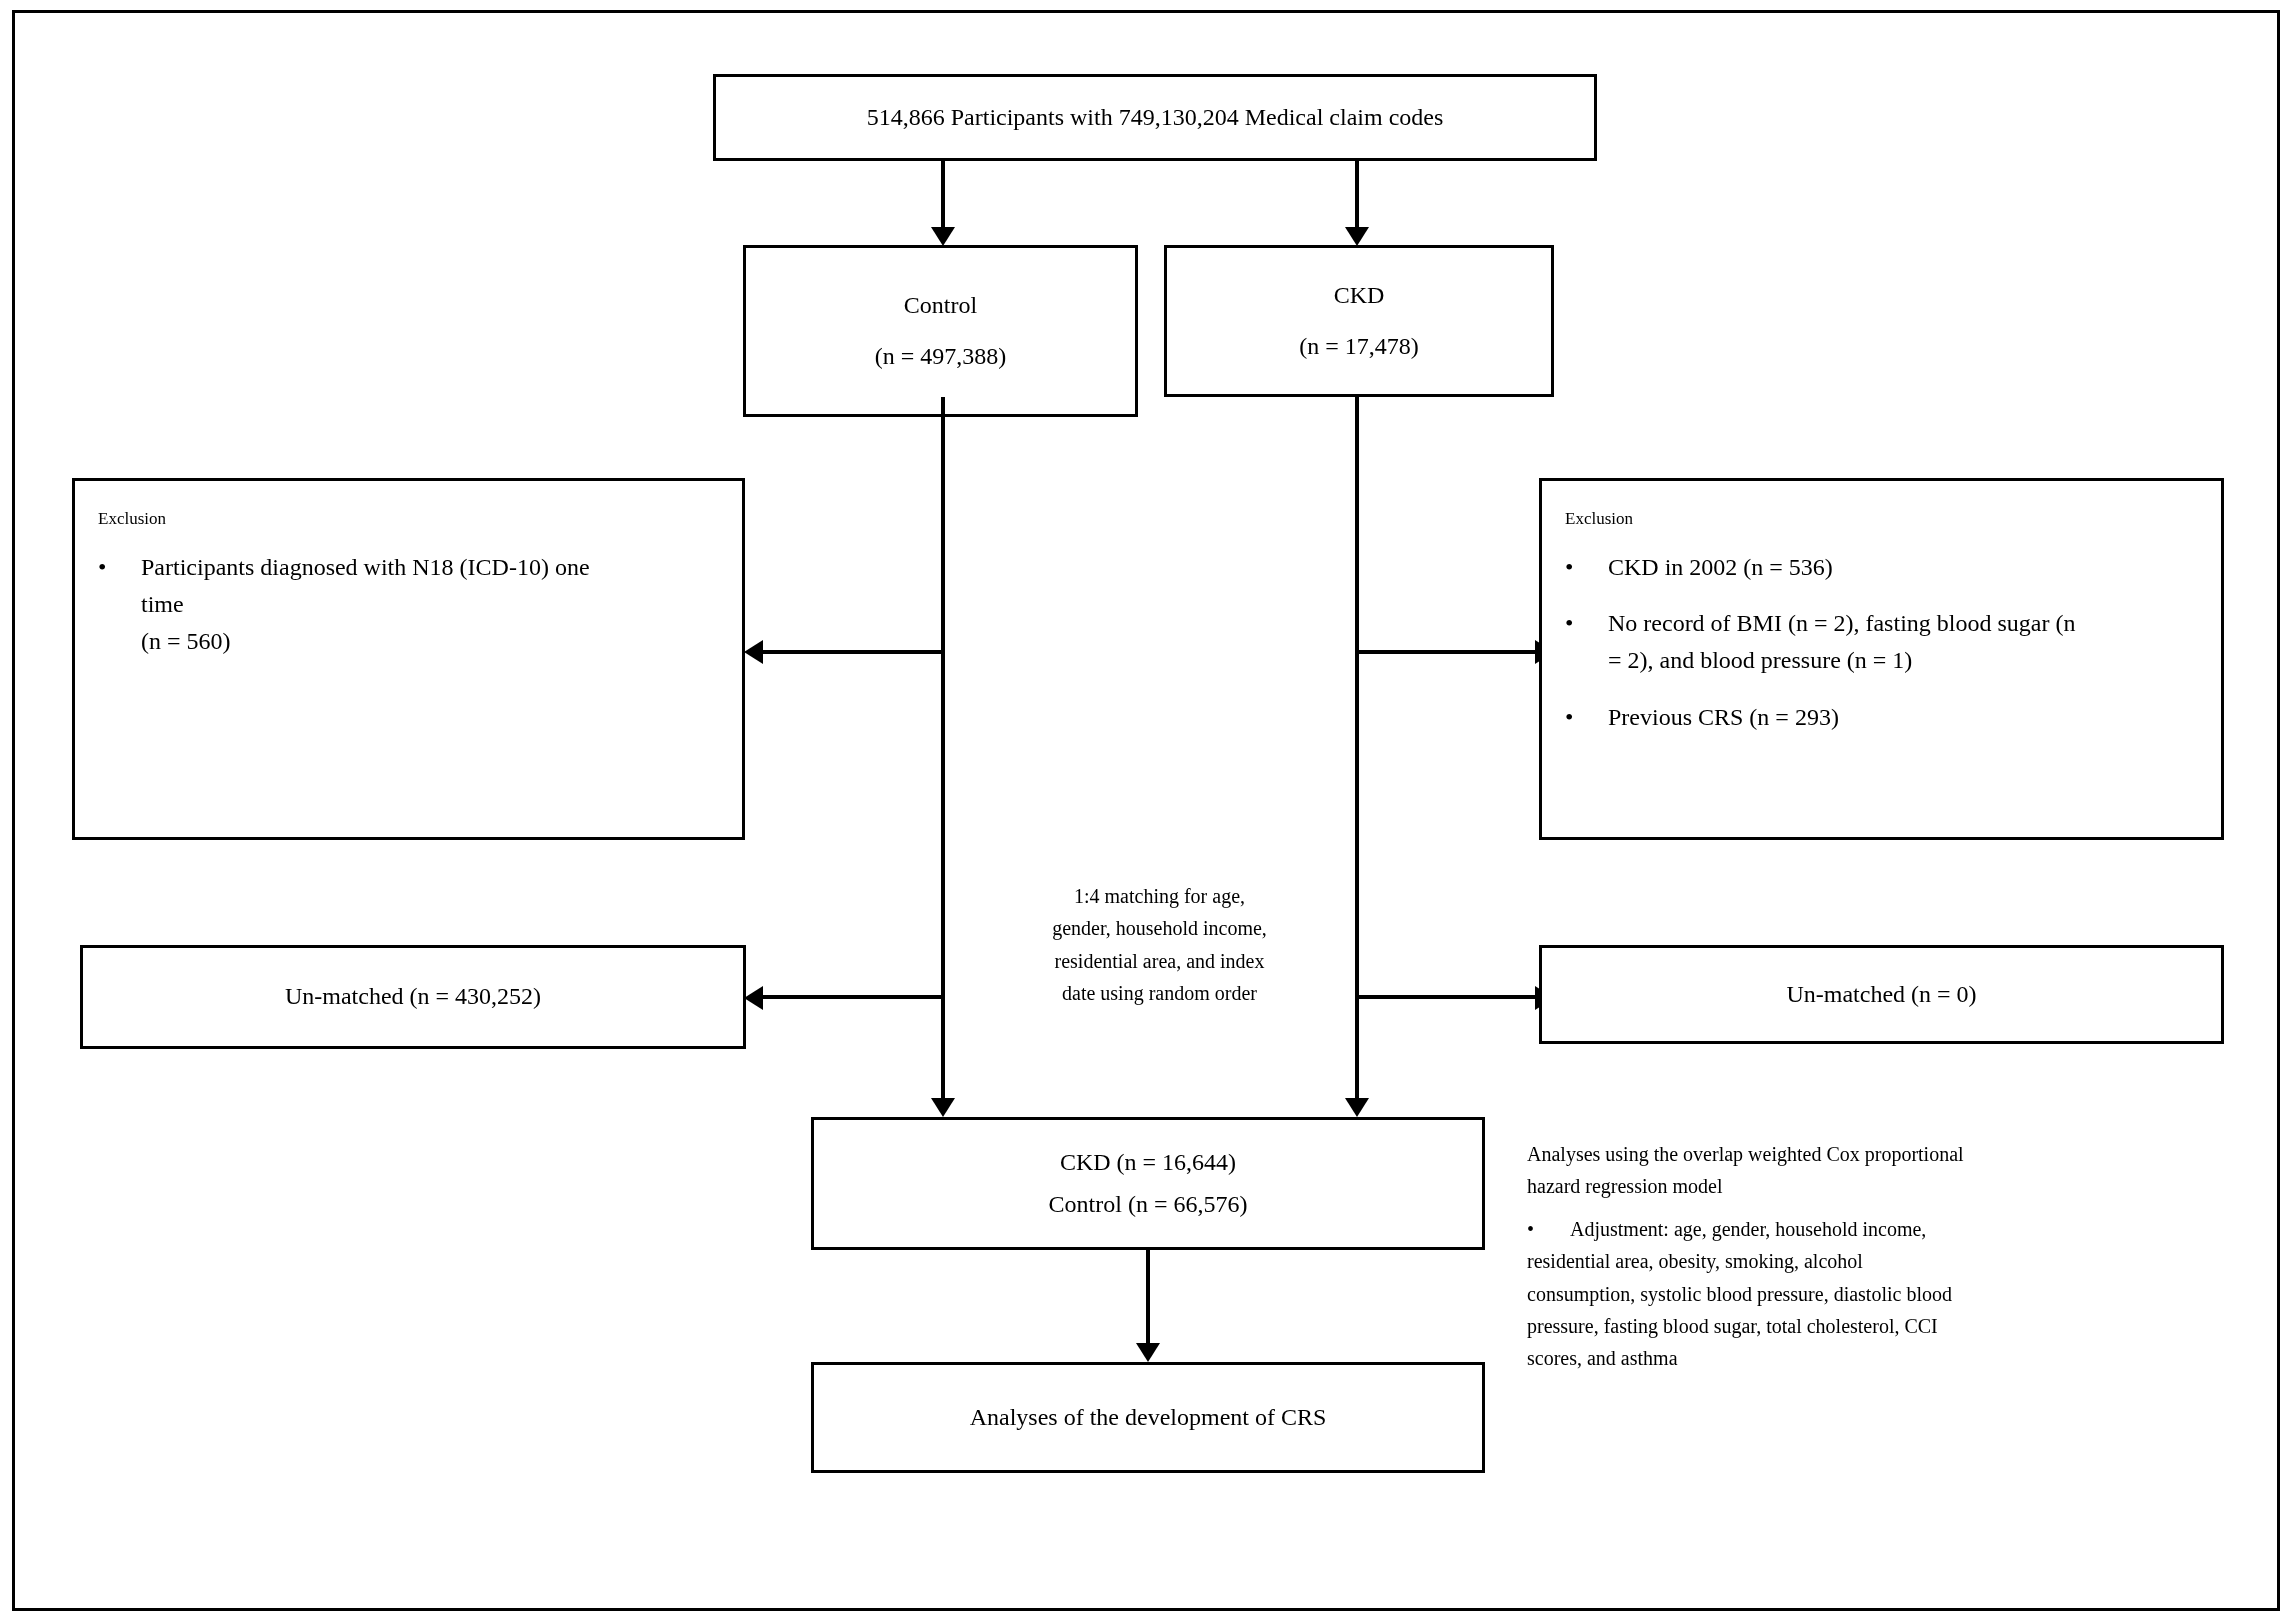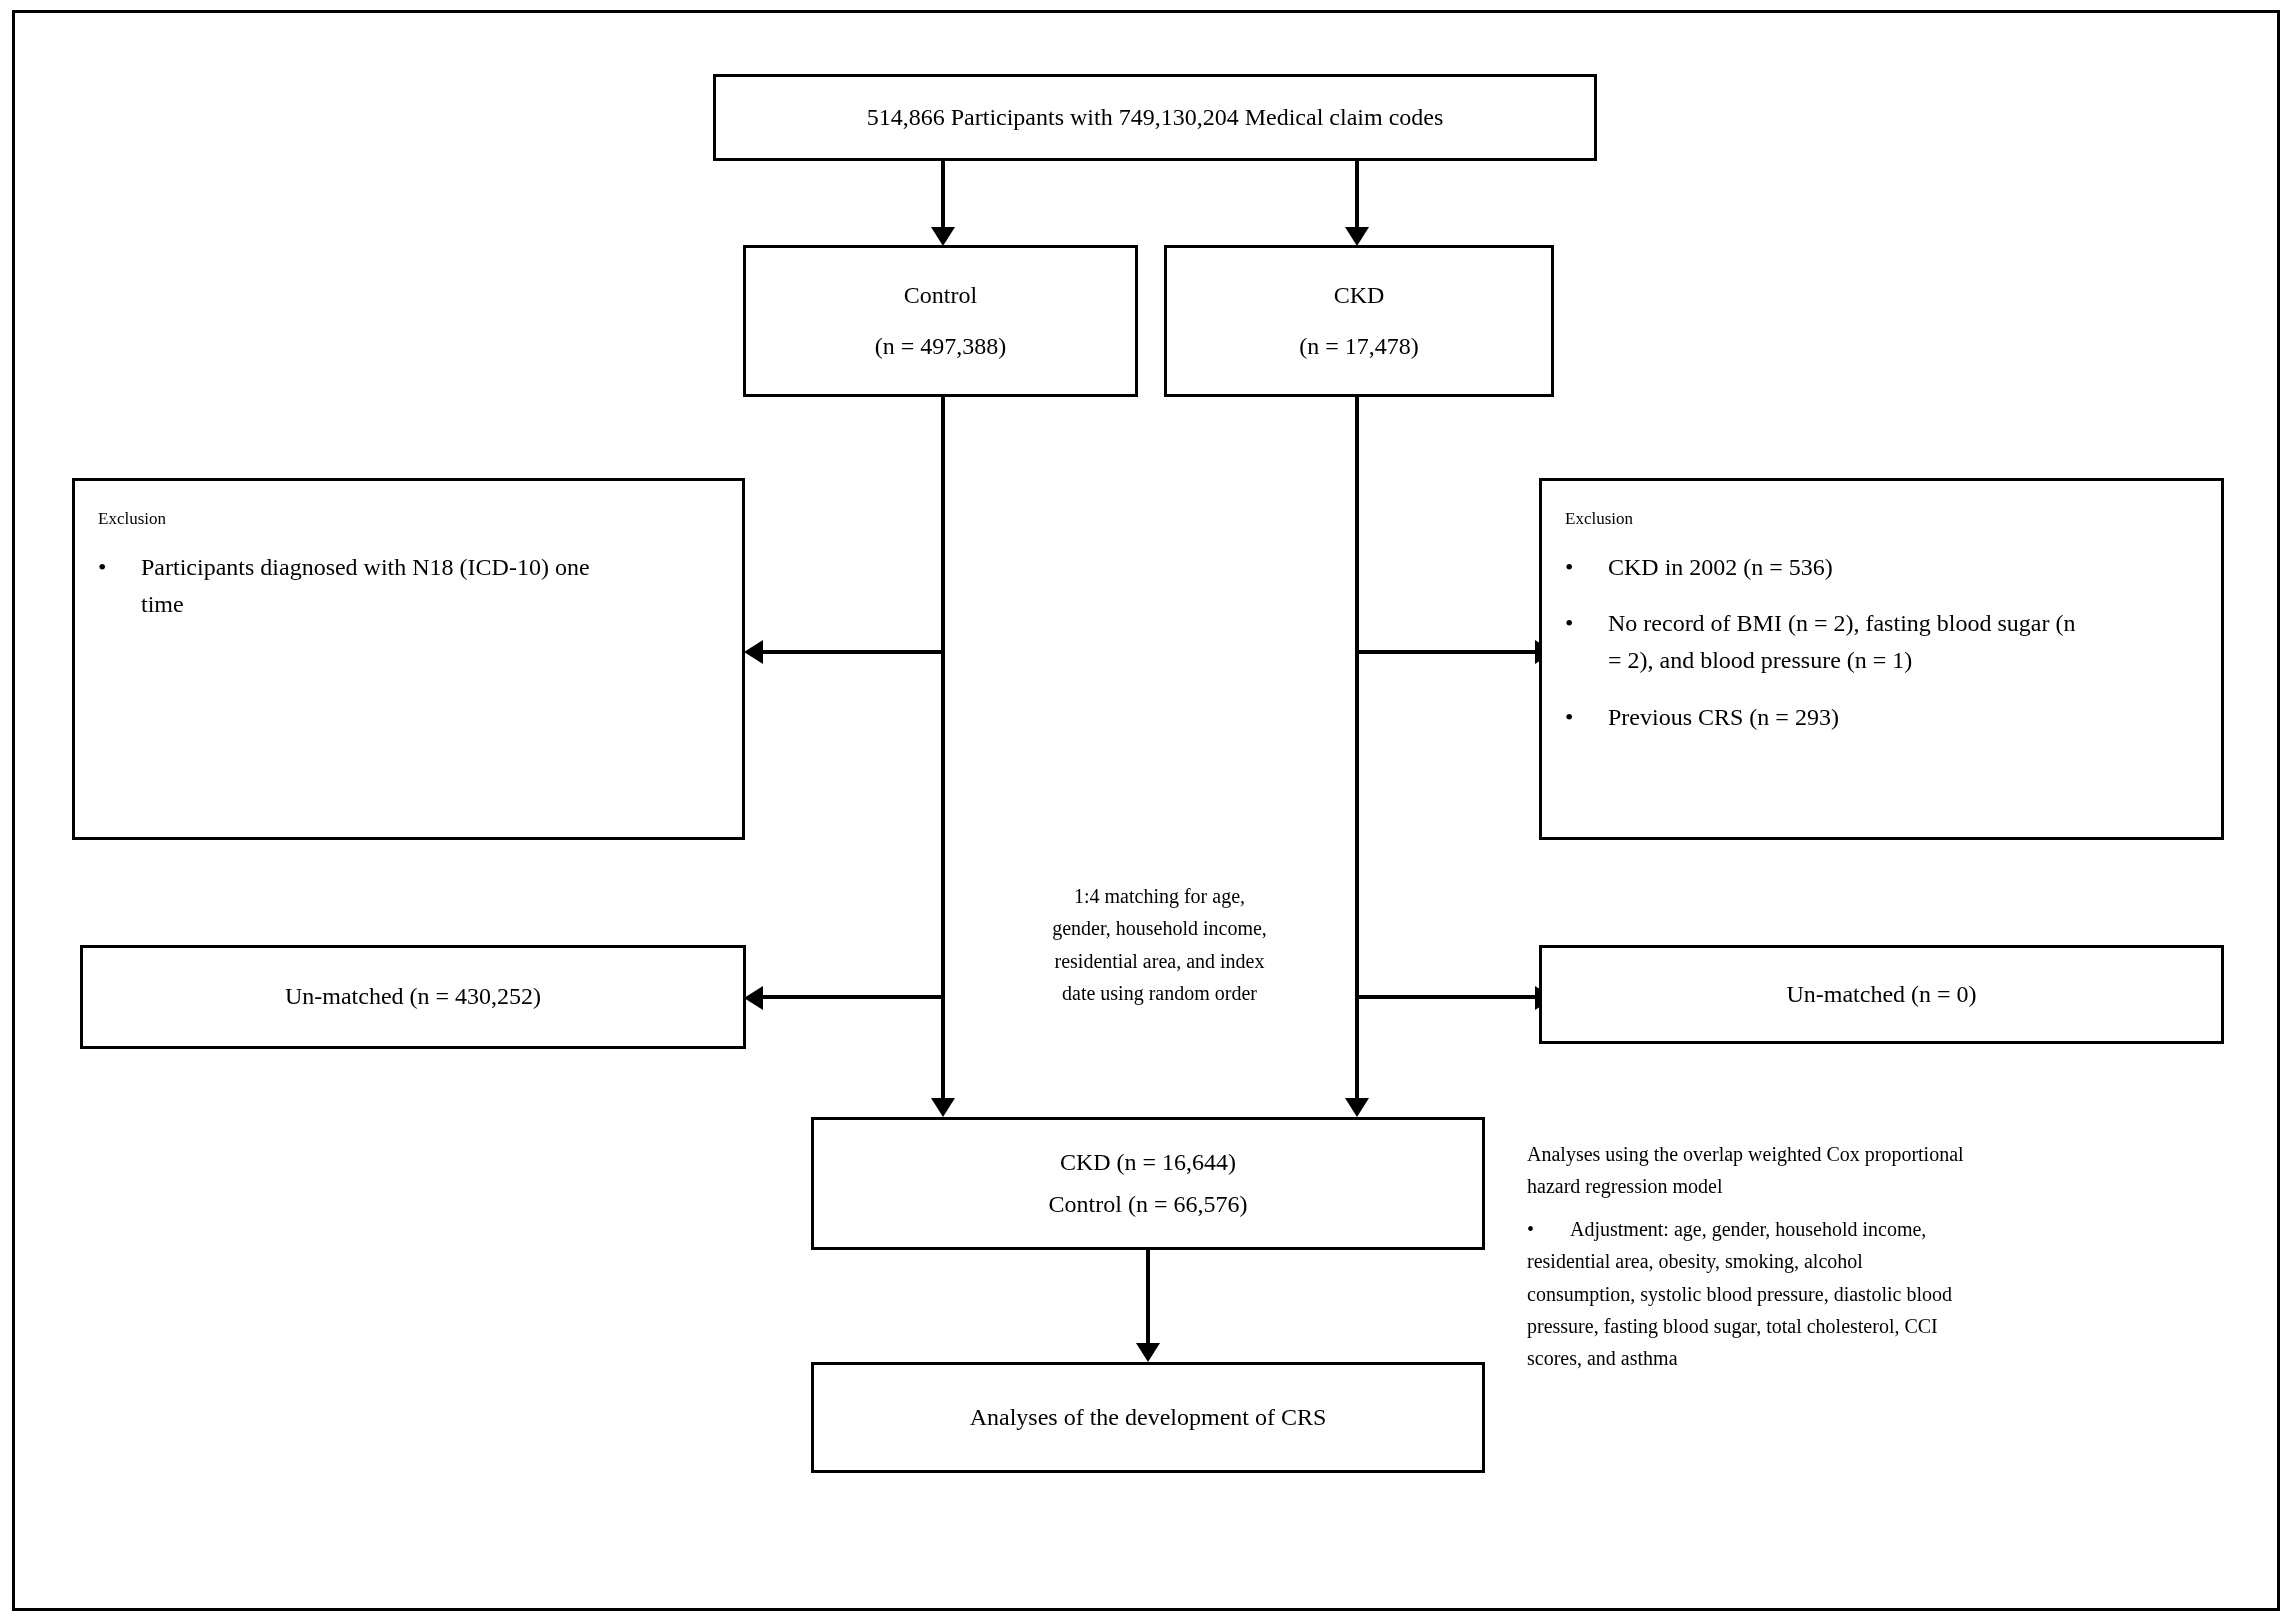--- a/index.html
+++ b/index.html
@@ -49,21 +49,21 @@
 
   <div class="box ctr" style="left:713px;top:74px;width:884px;height:87px;">
     <div class="ln">514,866 Participants with 749,130,204 Medical claim codes</div>
   </div>
 
   <div class="vline" style="left:941px;top:160px;height:69px;"></div>
   <div class="arrowd" style="left:931px;top:227px;"></div>
   <div class="vline" style="left:1355px;top:160px;height:69px;"></div>
   <div class="arrowd" style="left:1345px;top:227px;"></div>
 
-  <div class="box ctr" style="left:743px;top:245px;width:395px;height:152px;">
+  <div class="box ctr" style="left:743px;top:245px;width:395px;height:172px;">
     <div class="ln">Control</div>
     <div class="gap"></div>
     <div class="ln">(n =  497,388)</div>
   </div>
 
   <div class="box ctr" style="left:1164px;top:245px;width:390px;height:152px;">
     <div class="ln">CKD</div>
     <div class="gap"></div>
     <div class="ln">(n = 17,478)</div>
   </div>
@@ -81,20 +81,21 @@
   <div class="arrowr" style="left:1535px;top:640px;"></div>
 
   <div class="box lft" style="left:72px;top:478px;width:673px;height:362px;padding:29px 22px 29px 23px;justify-content:flex-start;">
     <div class="hdr">Exclusion</div>
     <ul class="blist">
       <li class="bli">
         <span class="bul">•</span>
         <span class="btx">
           <span class="l" style="display:block">Participants diagnosed with  N18 (ICD-10) one</span>
           <span class="l" style="display:block">time</span>
+          <span class="l" style="display:block">(n = 560)</span>
         </span>
       </li>
     </ul>
   </div>
 
   <div class="box lft" style="left:1539px;top:478px;width:685px;height:362px;padding:29px 19px 29px 23px;justify-content:flex-start;">
     <div class="hdr">Exclusion</div>
     <ul class="blist">
       <li class="bli">
         <span class="bul">•</span>

